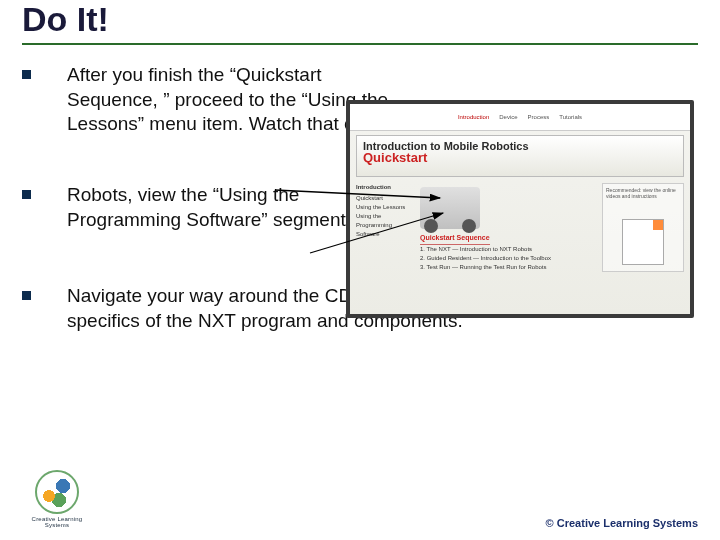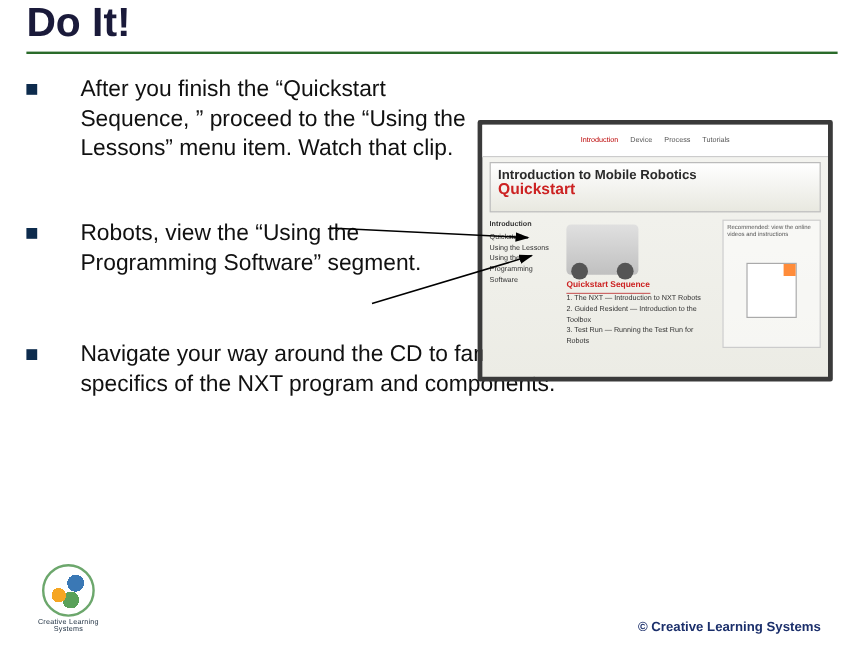--- a/index.html
+++ b/index.html
@@ -56,21 +56,21 @@
   .full-bullets li {
     margin-bottom: 0;
   }
   .full-bullets .bullet-text {
     max-width: 590px;
   }
   .screenshot {
     position: absolute;
     top: 100px;
     right: 26px;
-    width: 296px;
+    width: 348px;
     height: 218px;
     background: linear-gradient(#f4f4f0, #ecece5);
     border: 4px solid #3a3a3a;
     border-radius: 2px;
     box-sizing: border-box;
   }
   .ss-top {
     height: 26px;
     background: #fff;
     display: flex;
@@ -162,21 +162,21 @@
   .ss-robot::after{ right:4px;}
   .arrows {
     position: absolute;
     top: 0; left: 0;
     width: 720px; height: 540px;
     pointer-events: none;
   }
   .footer {
     position: absolute;
     bottom: 10px;
-    right: 36px;
+    right: 22px;
     text-align: left;
     font-size: 11px;
     color: #1b2f6b;
     line-height: 1.2;
   }
   .footer .c { font-weight: bold; }
   .logo {
     position: absolute;
     bottom: 12px;
     left: 22px;

